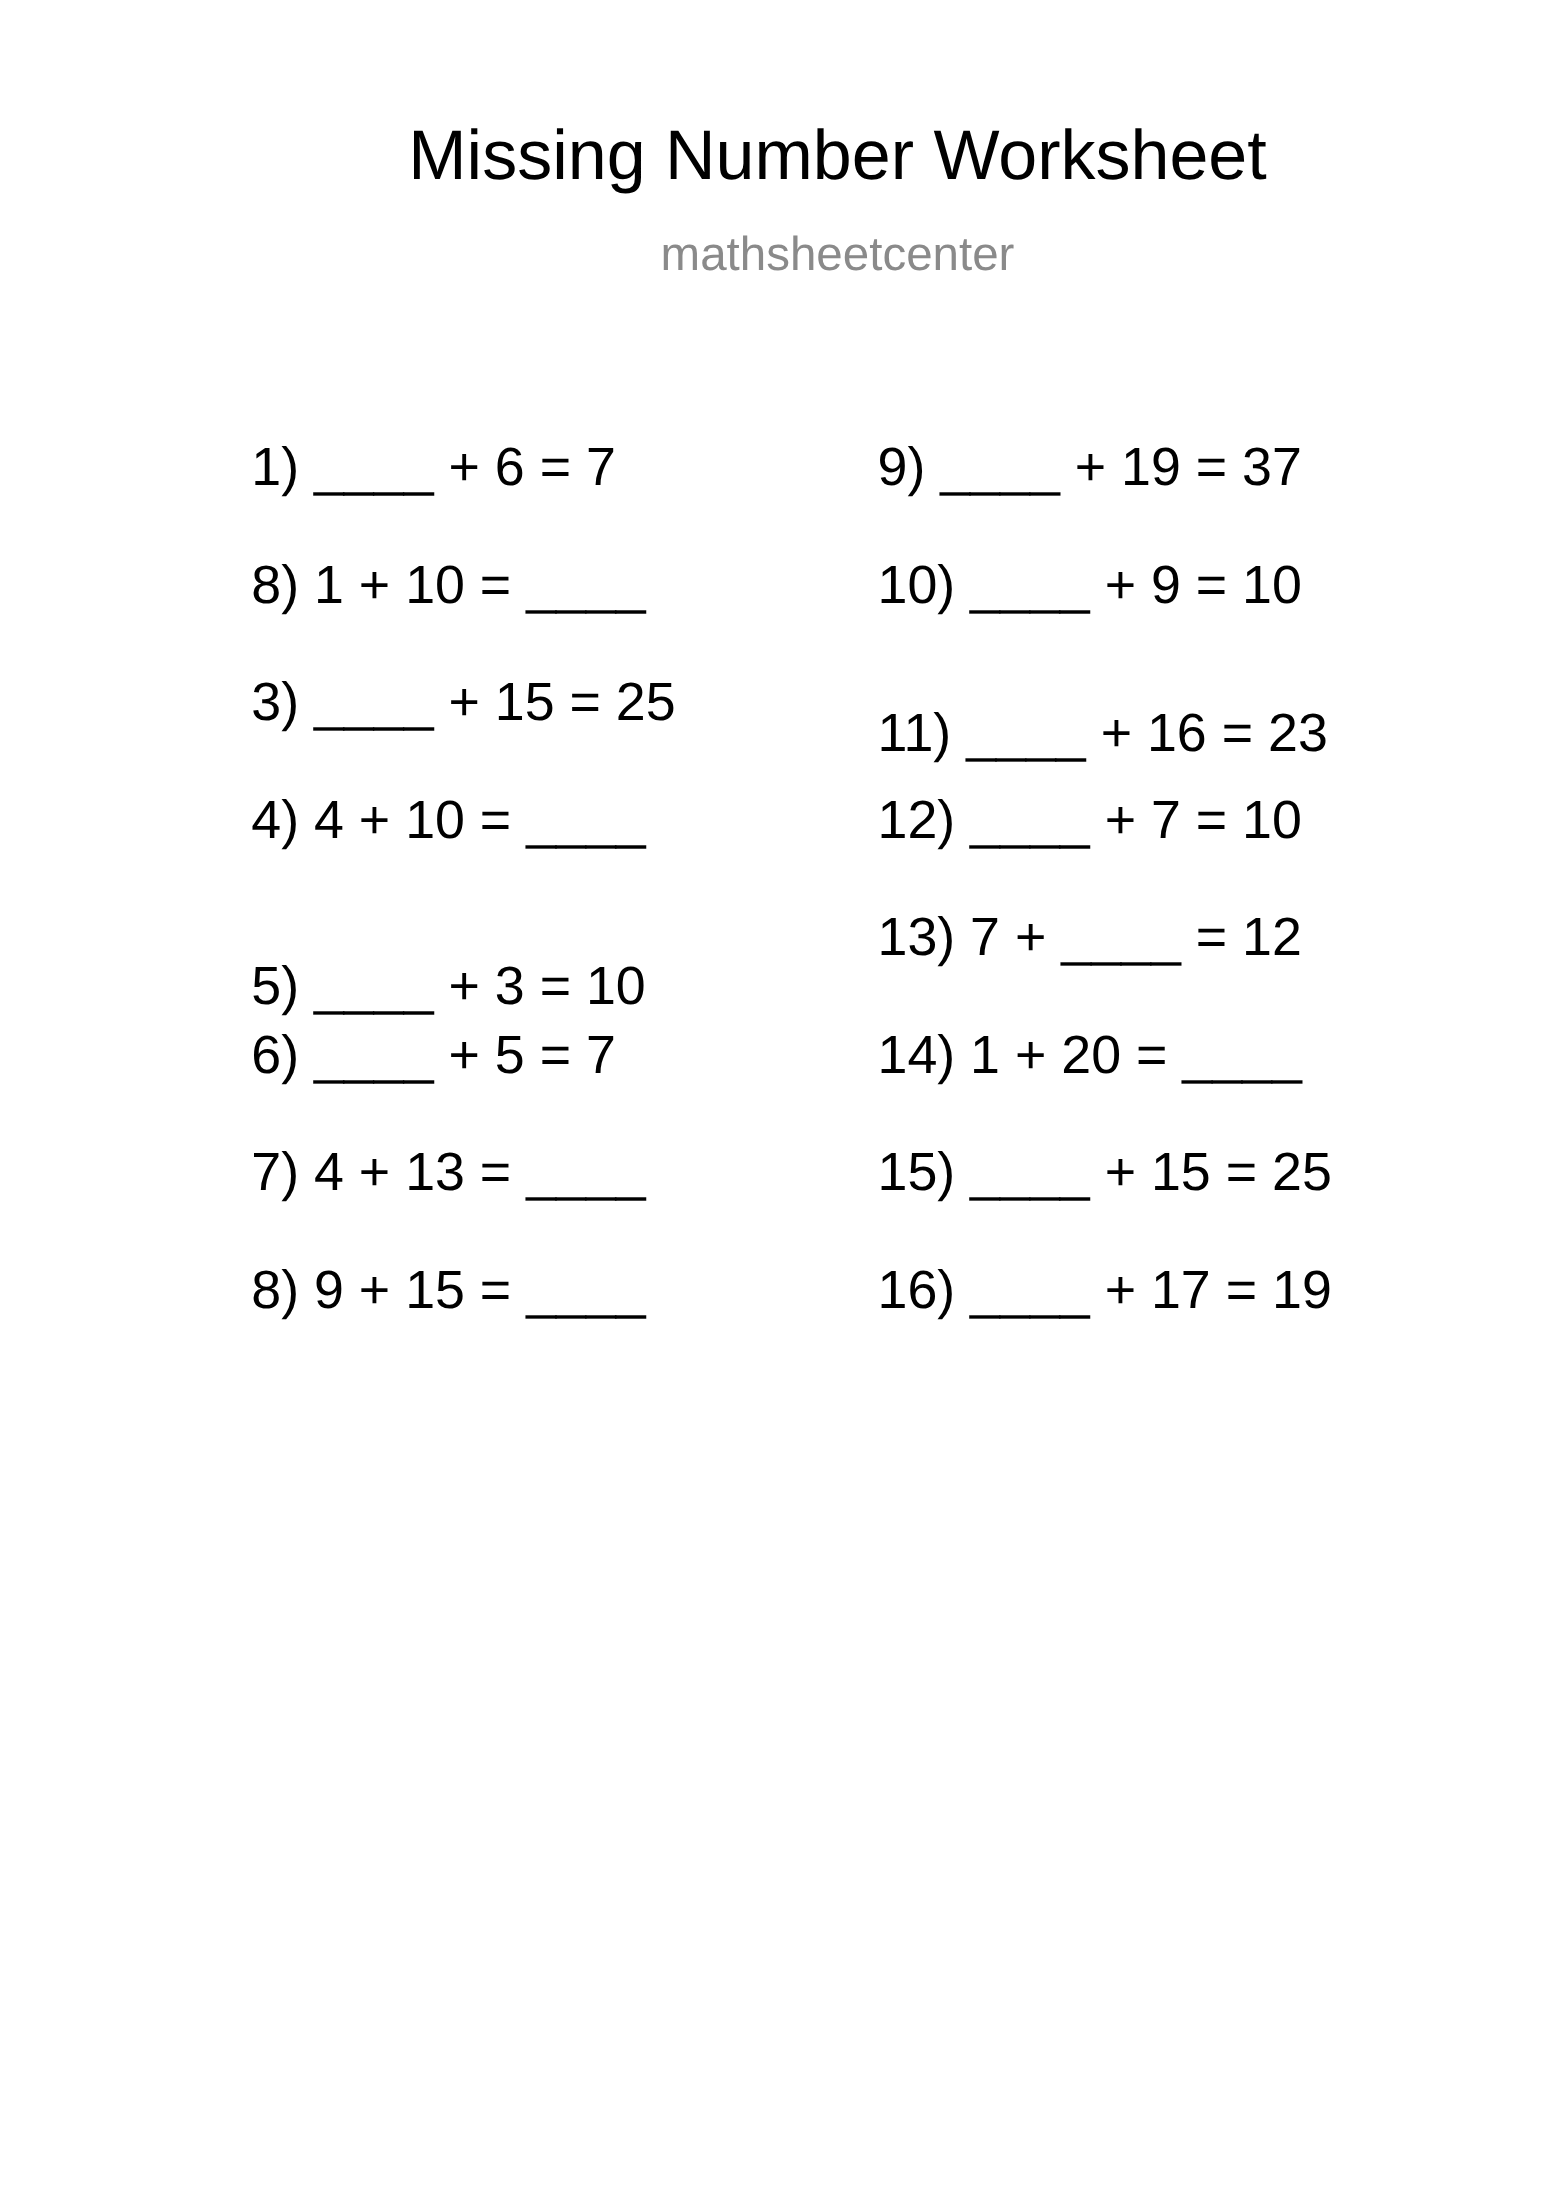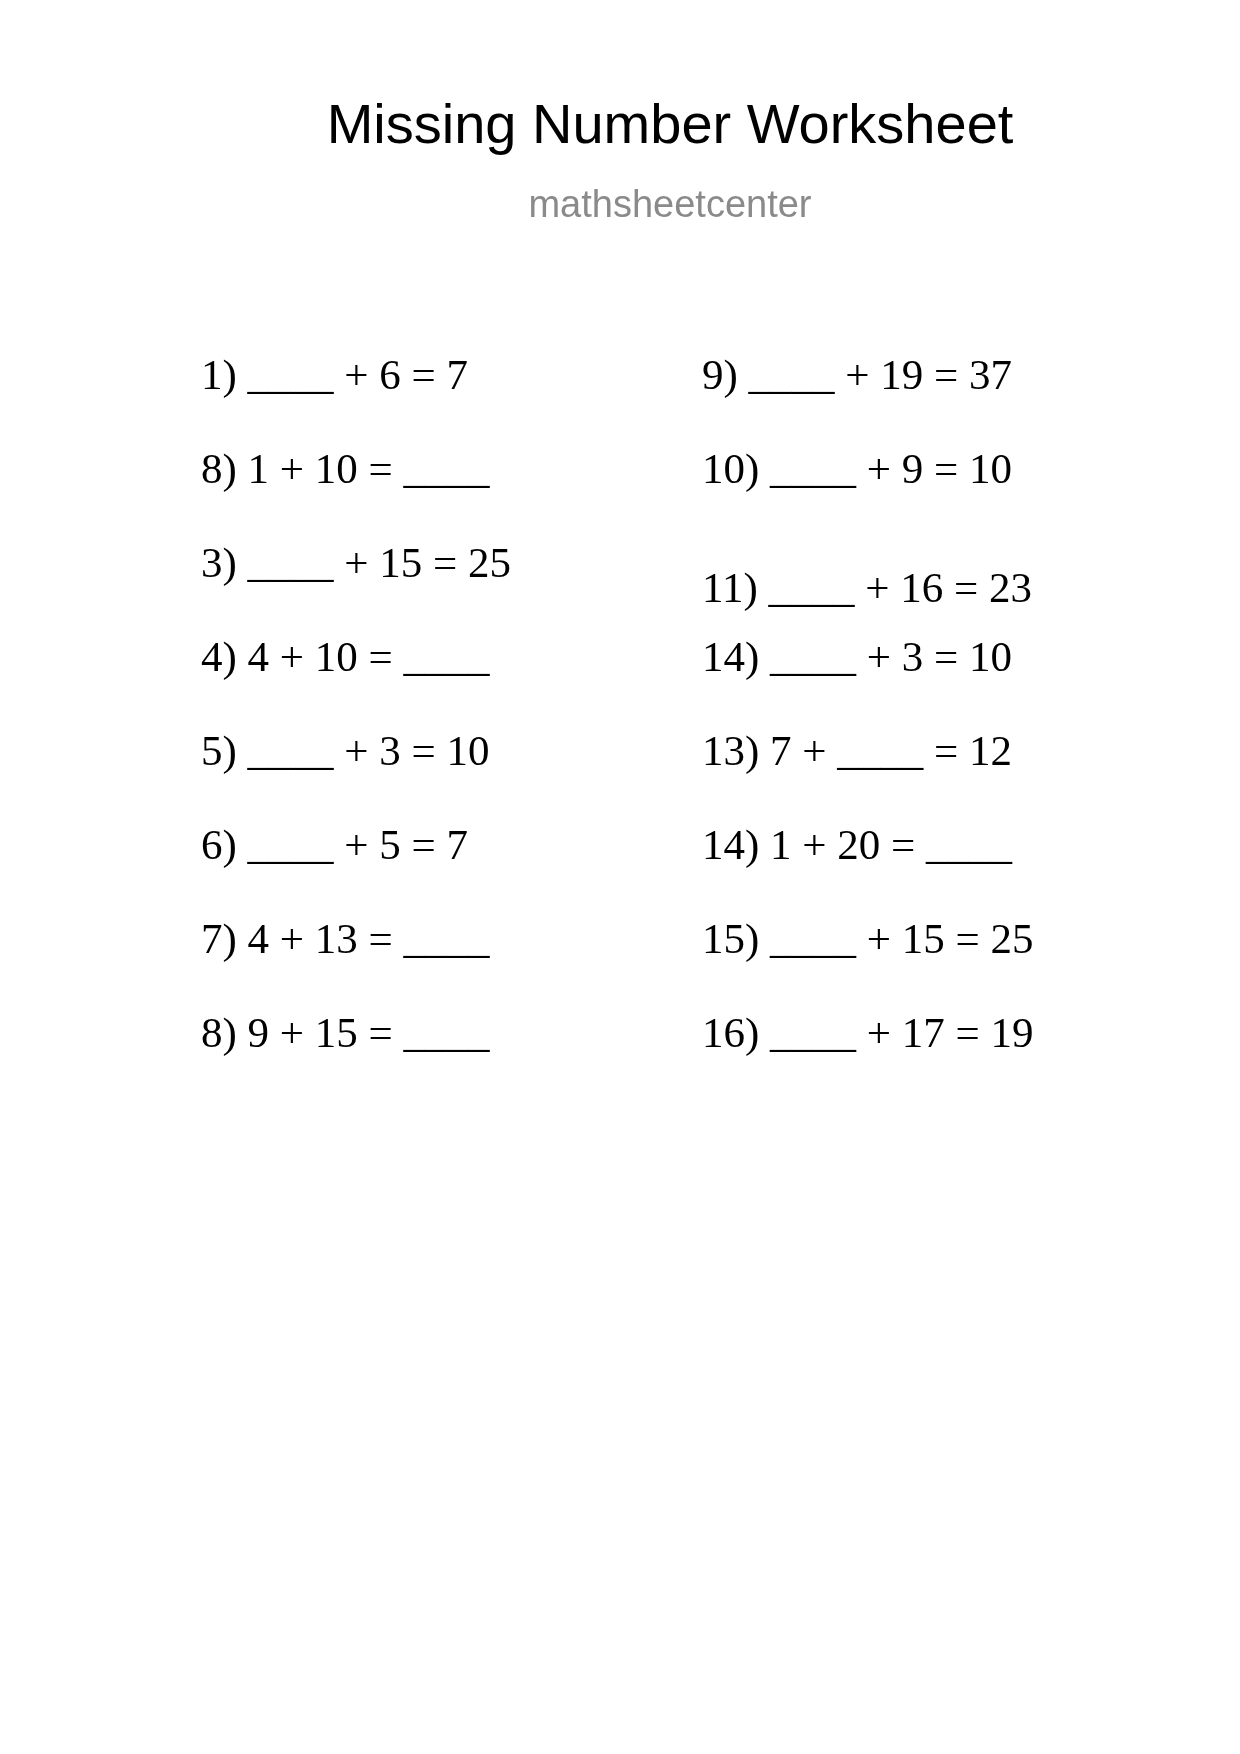--- a/index.html
+++ b/index.html
@@ -43,42 +43,41 @@
       top: 0;
     }
     .col-left { left: 201px; }
     .col-right { left: 702px; }
     .problem {
       position: absolute;
       left: 0;
       font-size: 43px;
       line-height: 1;
       white-space: nowrap;
-      font-family: Liberation Serif, serif;
     }
   </style>
 </head>
 <body>
 
 <h1 class="title">Missing Number Worksheet</h1>
 <div class="subtitle">mathsheetcenter</div>
 
 <div class="column col-left">
   <div class="problem" style="top:353px">1) ____ + 6 = 7</div>
   <div class="problem" style="top:447px">8) 1 + 10 = ____</div>
   <div class="problem" style="top:541px">3) ____ + 15 = 25</div>
   <div class="problem" style="top:635px">4) 4 + 10 = ____</div>
-  <div class="problem" style="top:729px">5) ____ + 3 = 10</div>
+  <div class="problem" style="top:768px">5) ____ + 3 = 10</div>
   <div class="problem" style="top:823px">6) ____ + 5 = 7</div>
   <div class="problem" style="top:917px">7) 4 + 13 = ____</div>
   <div class="problem" style="top:1011px">8) 9 + 15 = ____</div>
 </div>
 
 <div class="column col-right">
   <div class="problem" style="top:353px">9) ____ + 19 = 37</div>
   <div class="problem" style="top:447px">10) ____ + 9 = 10</div>
   <div class="problem" style="top:566px">11) ____ + 16 = 23</div>
-  <div class="problem" style="top:635px">14) ____ + 3 = 10</div>
+  <div class="problem" style="top:635px">12) ____ + 7 = 10</div>
   <div class="problem" style="top:729px">13) 7 + ____ = 12</div>
   <div class="problem" style="top:823px">14) 1 + 20 = ____</div>
   <div class="problem" style="top:917px">15) ____ + 15 = 25</div>
   <div class="problem" style="top:1011px">16) ____ + 17 = 19</div>
 </div>
 
 </body></html>

